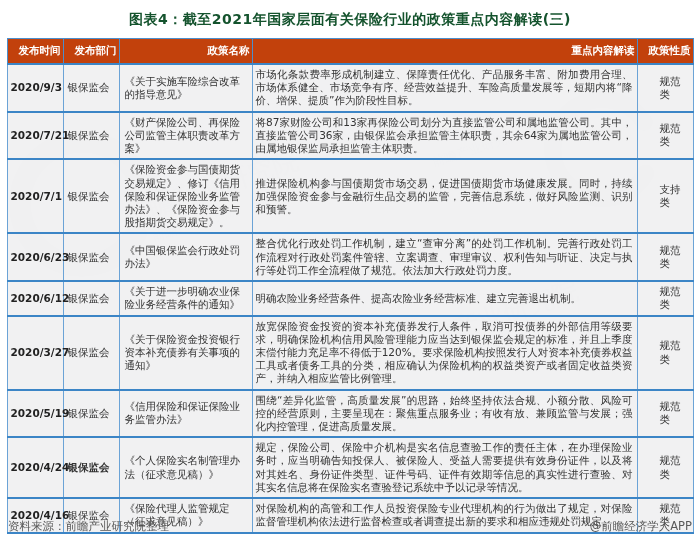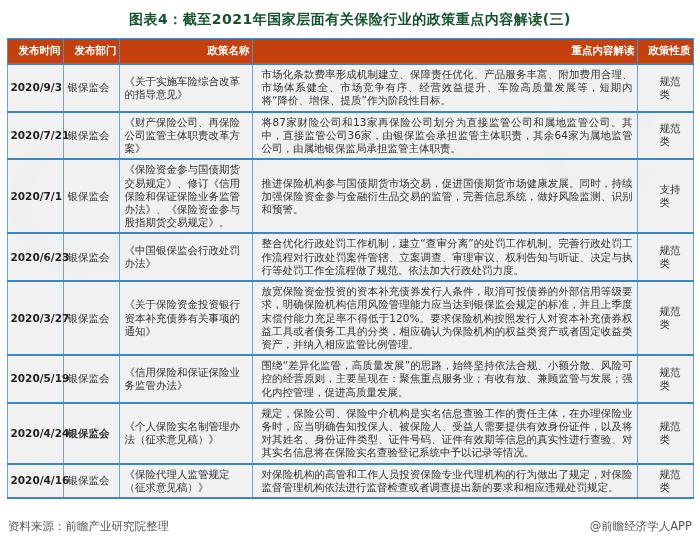--- a/index.html
+++ b/index.html
@@ -44,21 +44,21 @@
     font-size:10.5px;
     line-height:1.26;
     vertical-align:middle;
     padding:3px 3px;
     color:#333;
   }
   td.c-date{ text-align:left; font-weight:bold; color:#222; padding-right:3px; }
   td.c-dept{ text-align:left; padding-left:4px; }
   td.c-dept.bold{ font-weight:bold; }
   td.c-policy{ text-align:left; padding-left:5px; padding-right:4px; }
-  td.c-content{ text-align:left; padding-left:9px; padding-right:4px; text-align:justify; }
+  td.c-content{ text-align:left; padding-left:3px; padding-right:4px; text-align:justify; }
   td.c-nature{ text-align:left; padding-left:22px; }
   .footer{
     position:absolute;
     left:0;right:0;bottom:8px;
     height:18px;
     font-size:11.5px;
     color:#595959;
     z-index:2;
   }
   .footer .src{ position:absolute; left:8px; }
@@ -138,20 +138,27 @@
       <td class="c-nature">支持类</td>
     </tr>
     <tr>
       <td class="c-date">2020/6/23</td>
       <td class="c-dept">银保监会</td>
       <td class="c-policy">《中国银保监会行政处罚办法》</td>
       <td class="c-content">整合优化行政处罚工作机制，建立“查审分离”的处罚工作机制。完善行政处罚工作流程对行政处罚案件管辖、立案调查、审理审议、权利告知与听证、决定与执行等处罚工作全流程做了规范。依法加大行政处罚力度。</td>
       <td class="c-nature">规范类</td>
     </tr>
     <tr>
+      <td class="c-date">2020/6/12</td>
+      <td class="c-dept">银保监会</td>
+      <td class="c-policy">《关于进一步明确农业保险业务经营条件的通知》</td>
+      <td class="c-content">明确农险业务经营条件、提高农险业务经营标准、建立完善退出机制。</td>
+      <td class="c-nature">规范类</td>
+    </tr>
+    <tr>
       <td class="c-date">2020/3/27</td>
       <td class="c-dept">银保监会</td>
       <td class="c-policy">《关于保险资金投资银行资本补充债券有关事项的通知》</td>
       <td class="c-content">放宽保险资金投资的资本补充债券发行人条件，取消可投债券的外部信用等级要求，明确保险机构信用风险管理能力应当达到银保监会规定的标准，并且上季度末偿付能力充足率不得低于120%。要求保险机构按照发行人对资本补充债券权益工具或者债务工具的分类，相应确认为保险机构的权益类资产或者固定收益类资产，并纳入相应监管比例管理。</td>
       <td class="c-nature">规范类</td>
     </tr>
     <tr>
       <td class="c-date">2020/5/19</td>
       <td class="c-dept">银保监会</td>
       <td class="c-policy">《信用保险和保证保险业务监管办法》</td>

